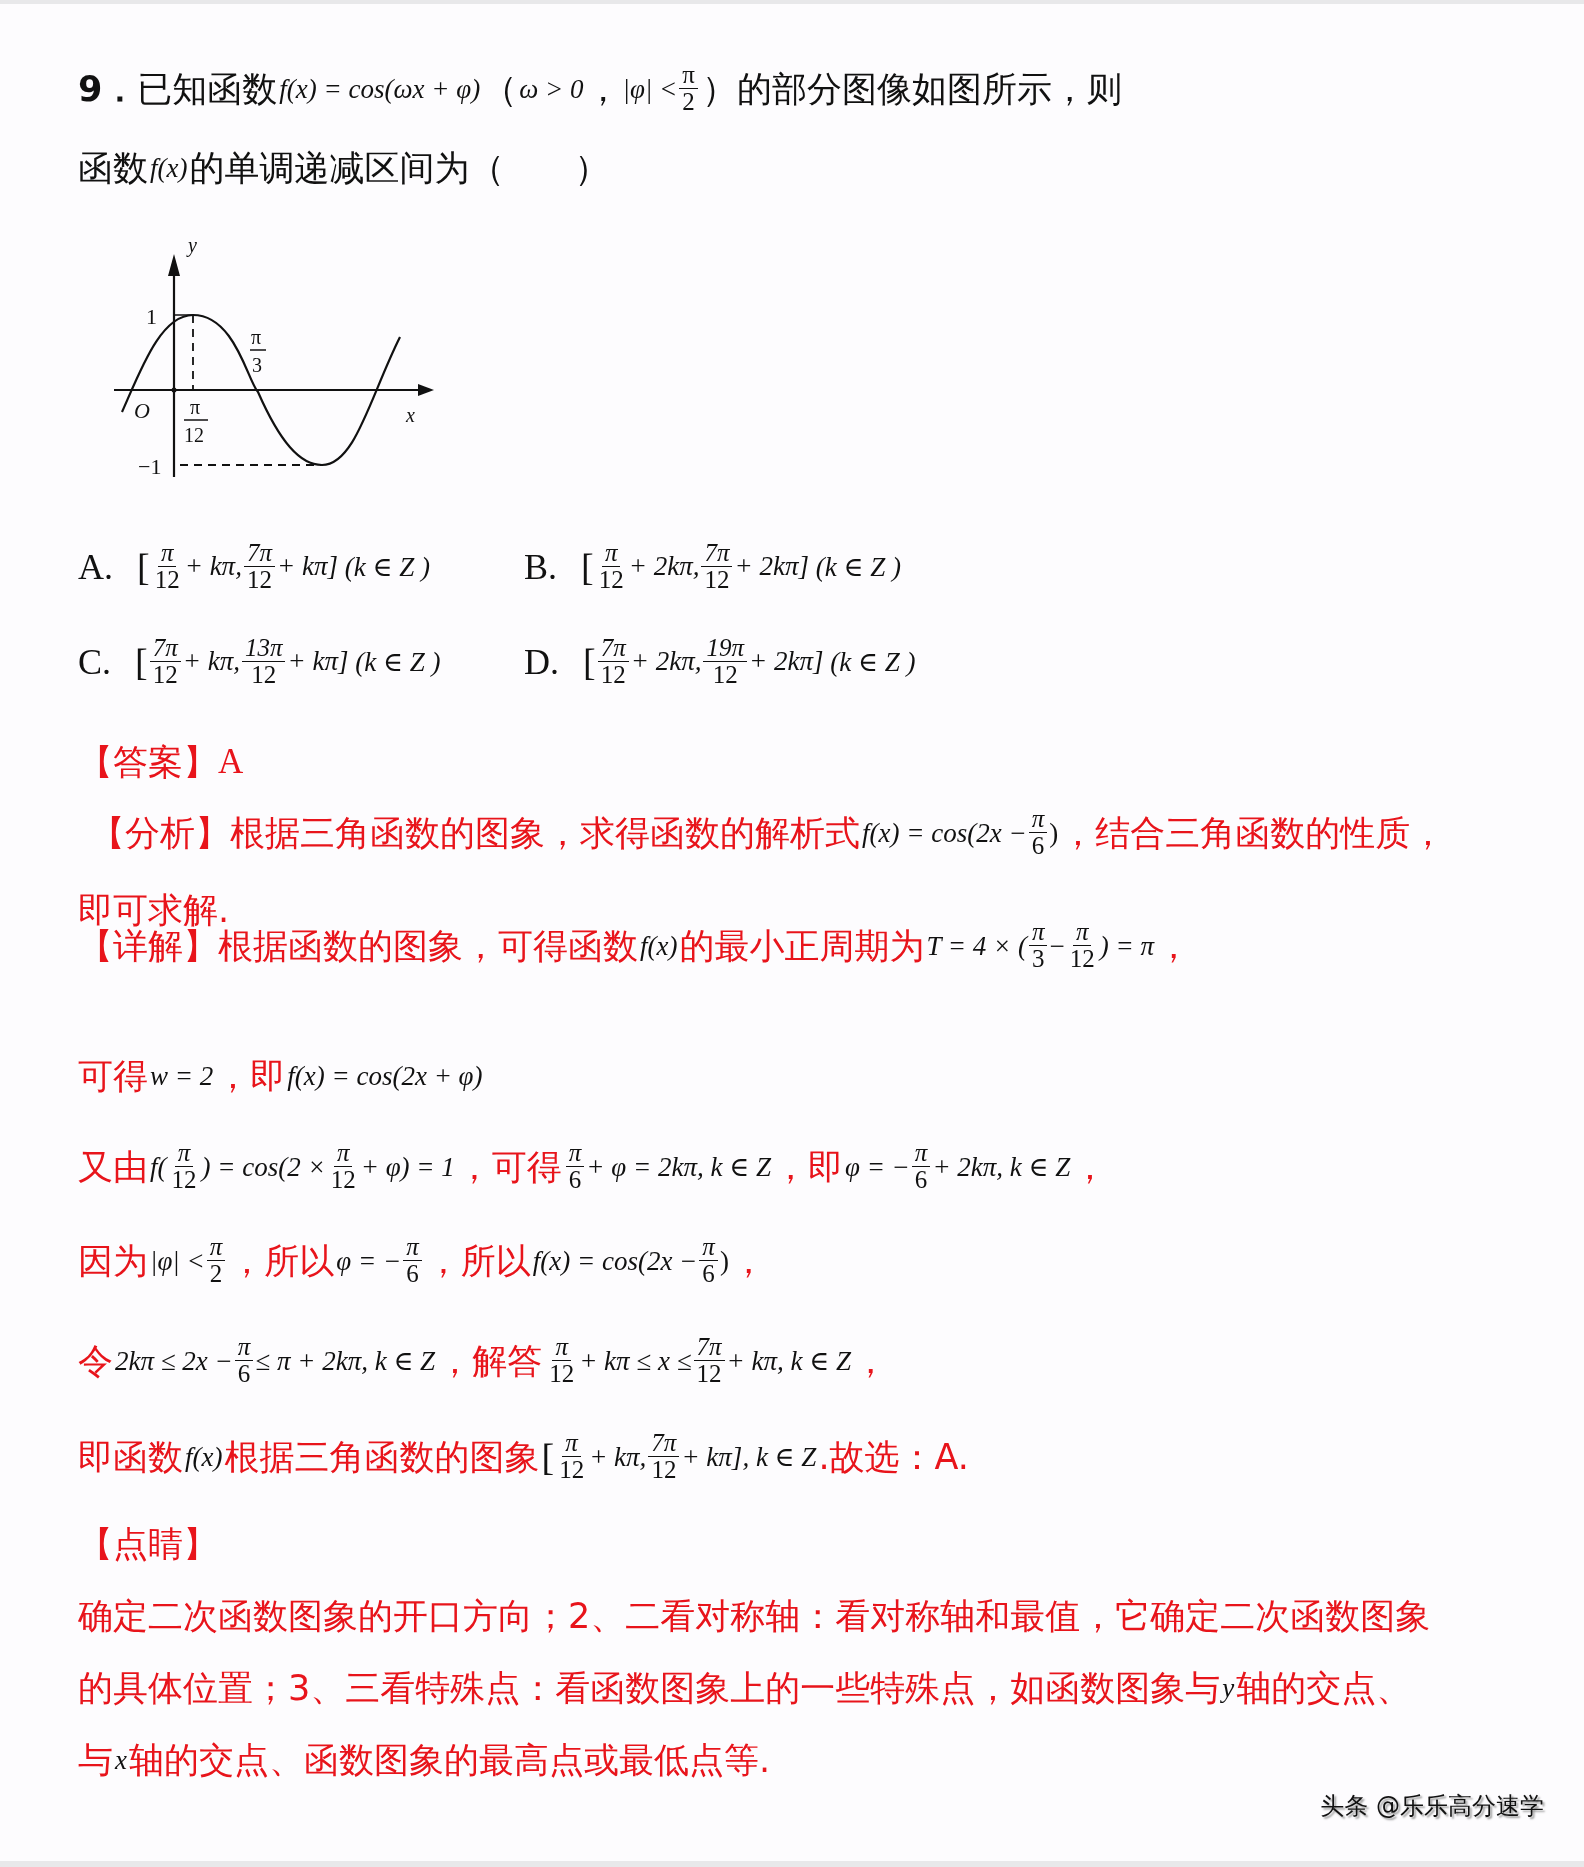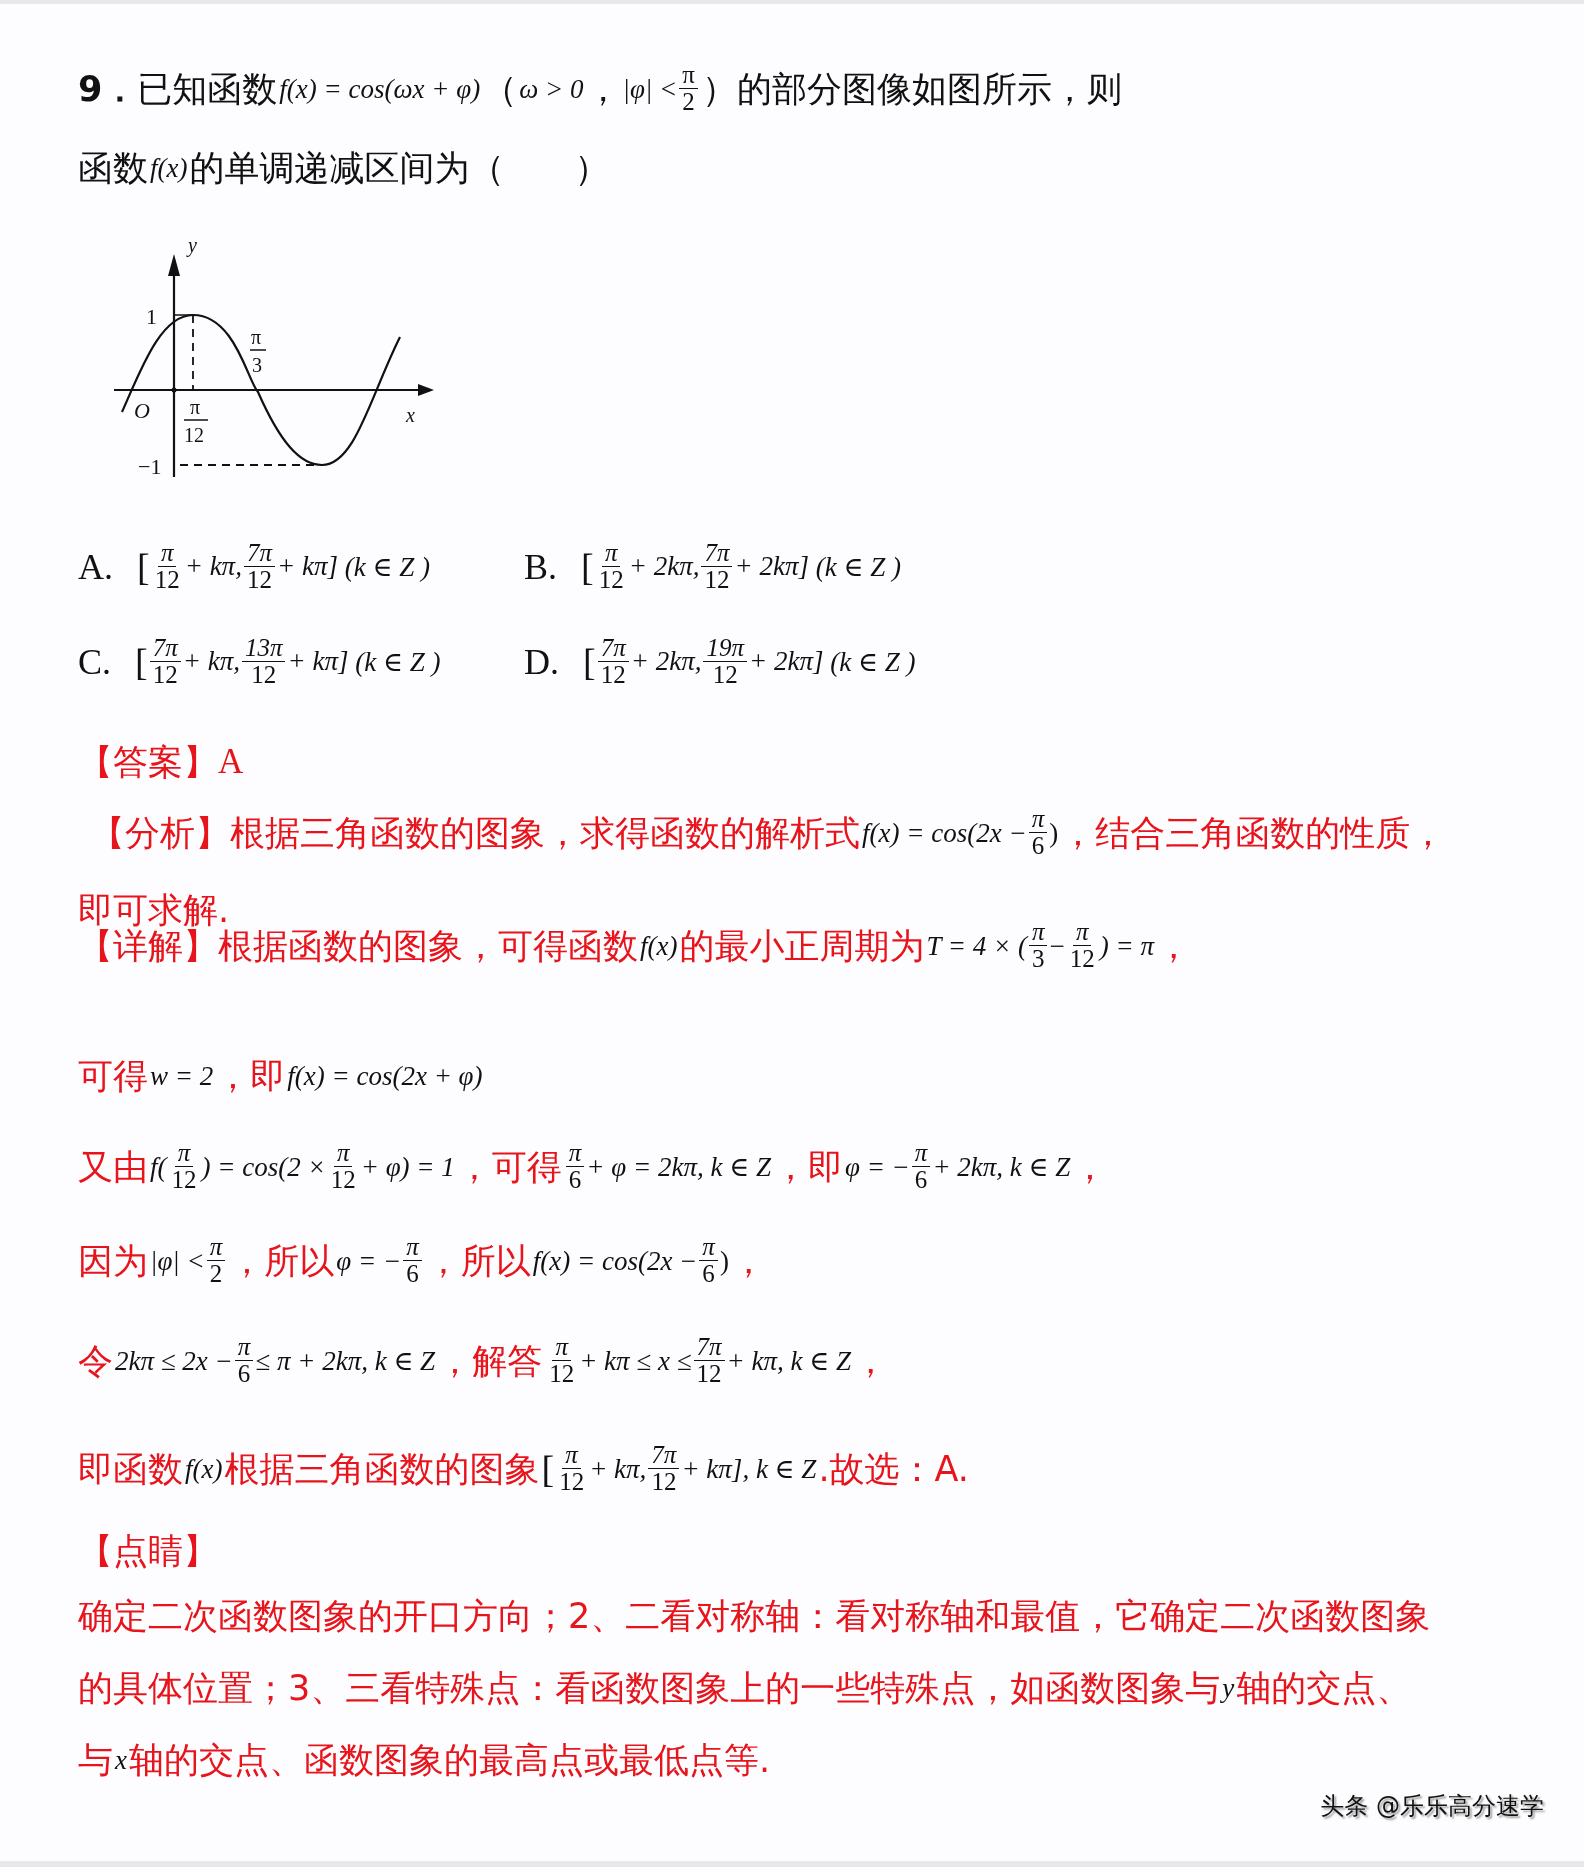--- a/index.html
+++ b/index.html
@@ -325,21 +325,21 @@
     <i>+ kπ ≤ x ≤</i>
     <span class="frac">
         <span class="num">7π</span>
         <span class="den">12</span>
       </span>
     <i>+ kπ, k ∈ Z</i>
     </span>
   <span>，</span>
 </div>
 
-<div class="line red cn" style="top:1430px;margin-top:12px;">
+<div class="line red cn" style="top:1430px;">
   <span>即函数</span>
   <span class="math">
       <i>f(x)</i>
     </span>
   <span>根据三角函数的图象</span>
   <span class="math">
       <span class="brk">[</span>
     <span class="frac">
         <span class="num">π</span>
         <span class="den">12</span>
@@ -347,21 +347,21 @@
     <i>+ kπ,</i>
     <span class="frac">
         <span class="num">7π</span>
         <span class="den">12</span>
       </span>
     <i>+ kπ], k ∈ Z</i>
     </span>
   <span>.故选：A.</span>
 </div>
 
-<div class="line red cn" style="top:1524px;margin-top:7px;">
+<div class="line red cn" style="top:1524px;">
   <span>【点睛】</span>
 </div>
 <div class="line red cn" style="top:1596px;">
   <span>确定二次函数图象的开口方向；2、二看对称轴：看对称轴和最值，它确定二次函数图象</span>
 </div>
 <div class="line red cn" style="top:1668px;">
   <span>的具体位置；3、三看特殊点：看函数图象上的一些特殊点，如函数图象与</span>
   <span class="math">
       <i>y</i>
     </span>

